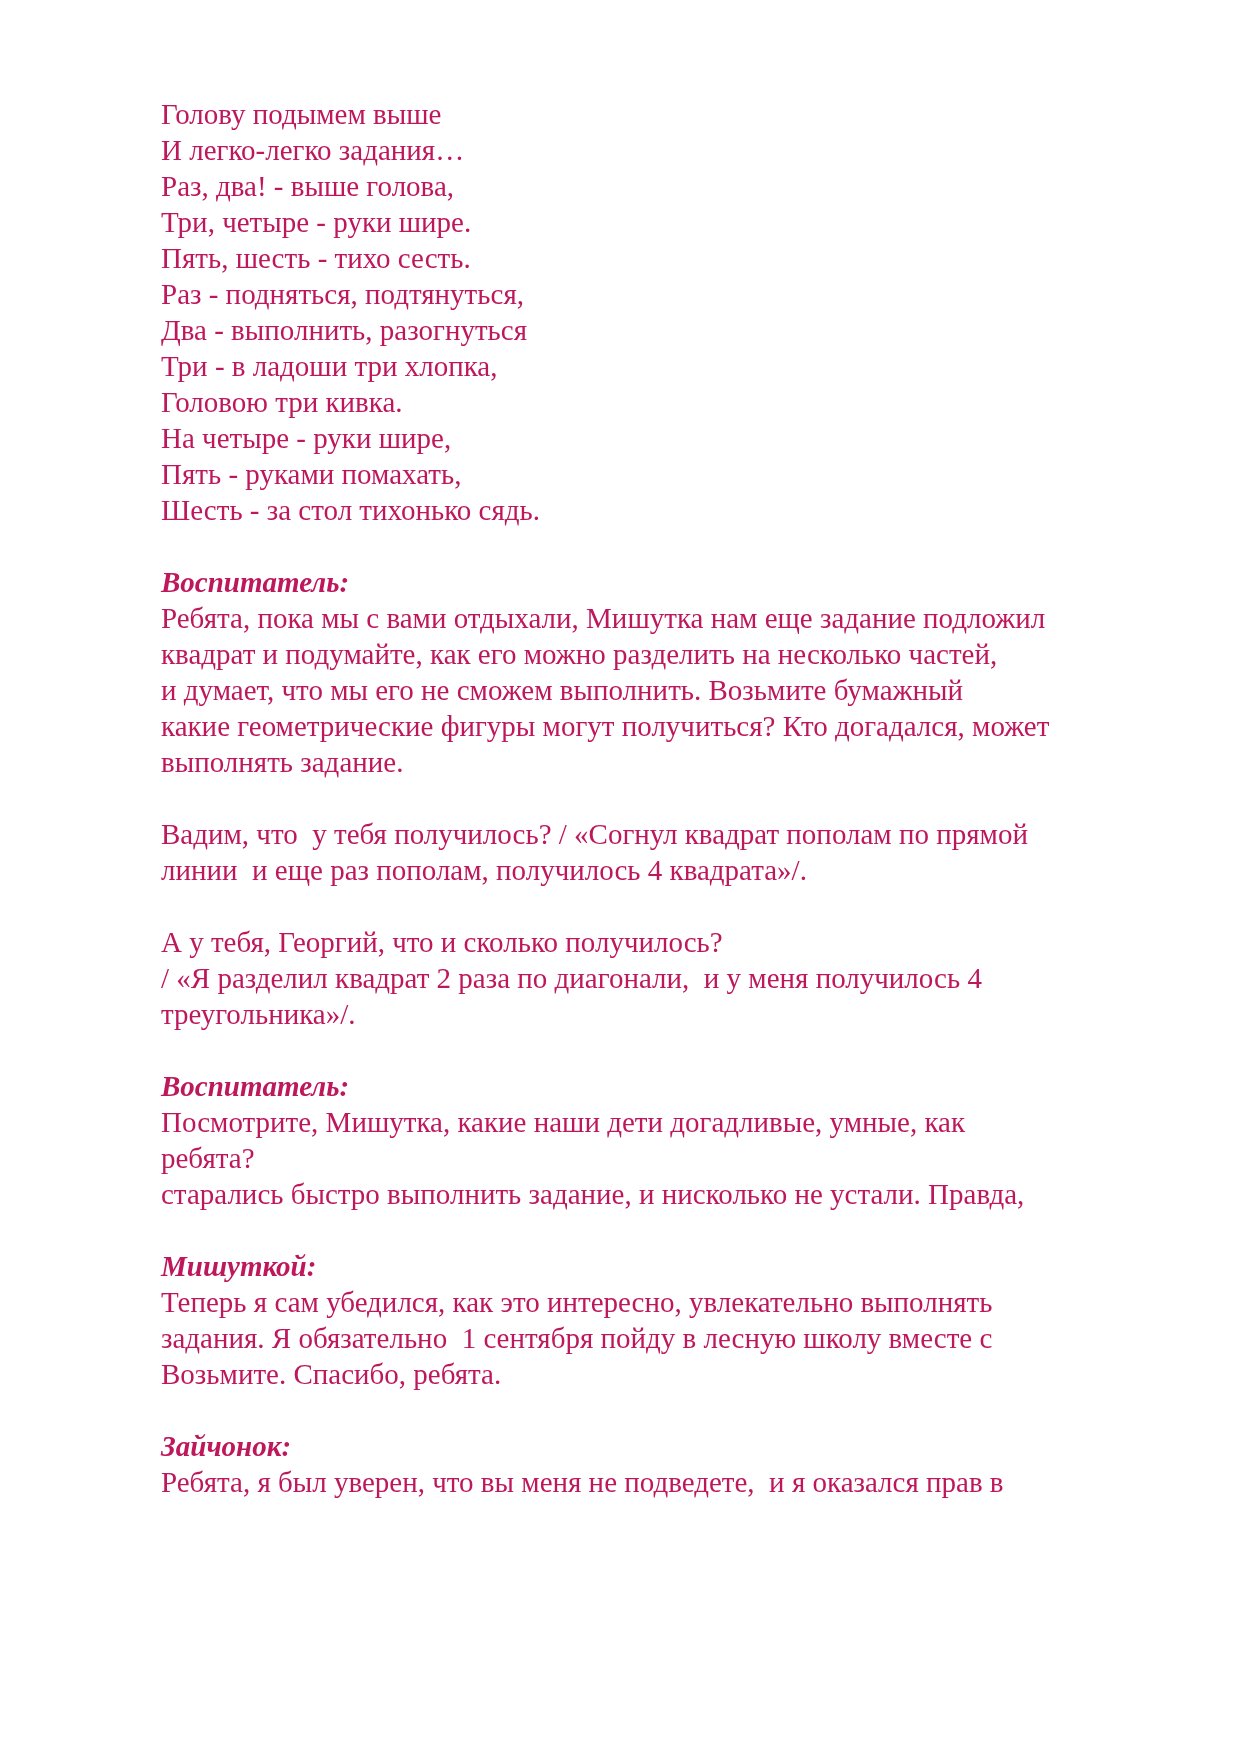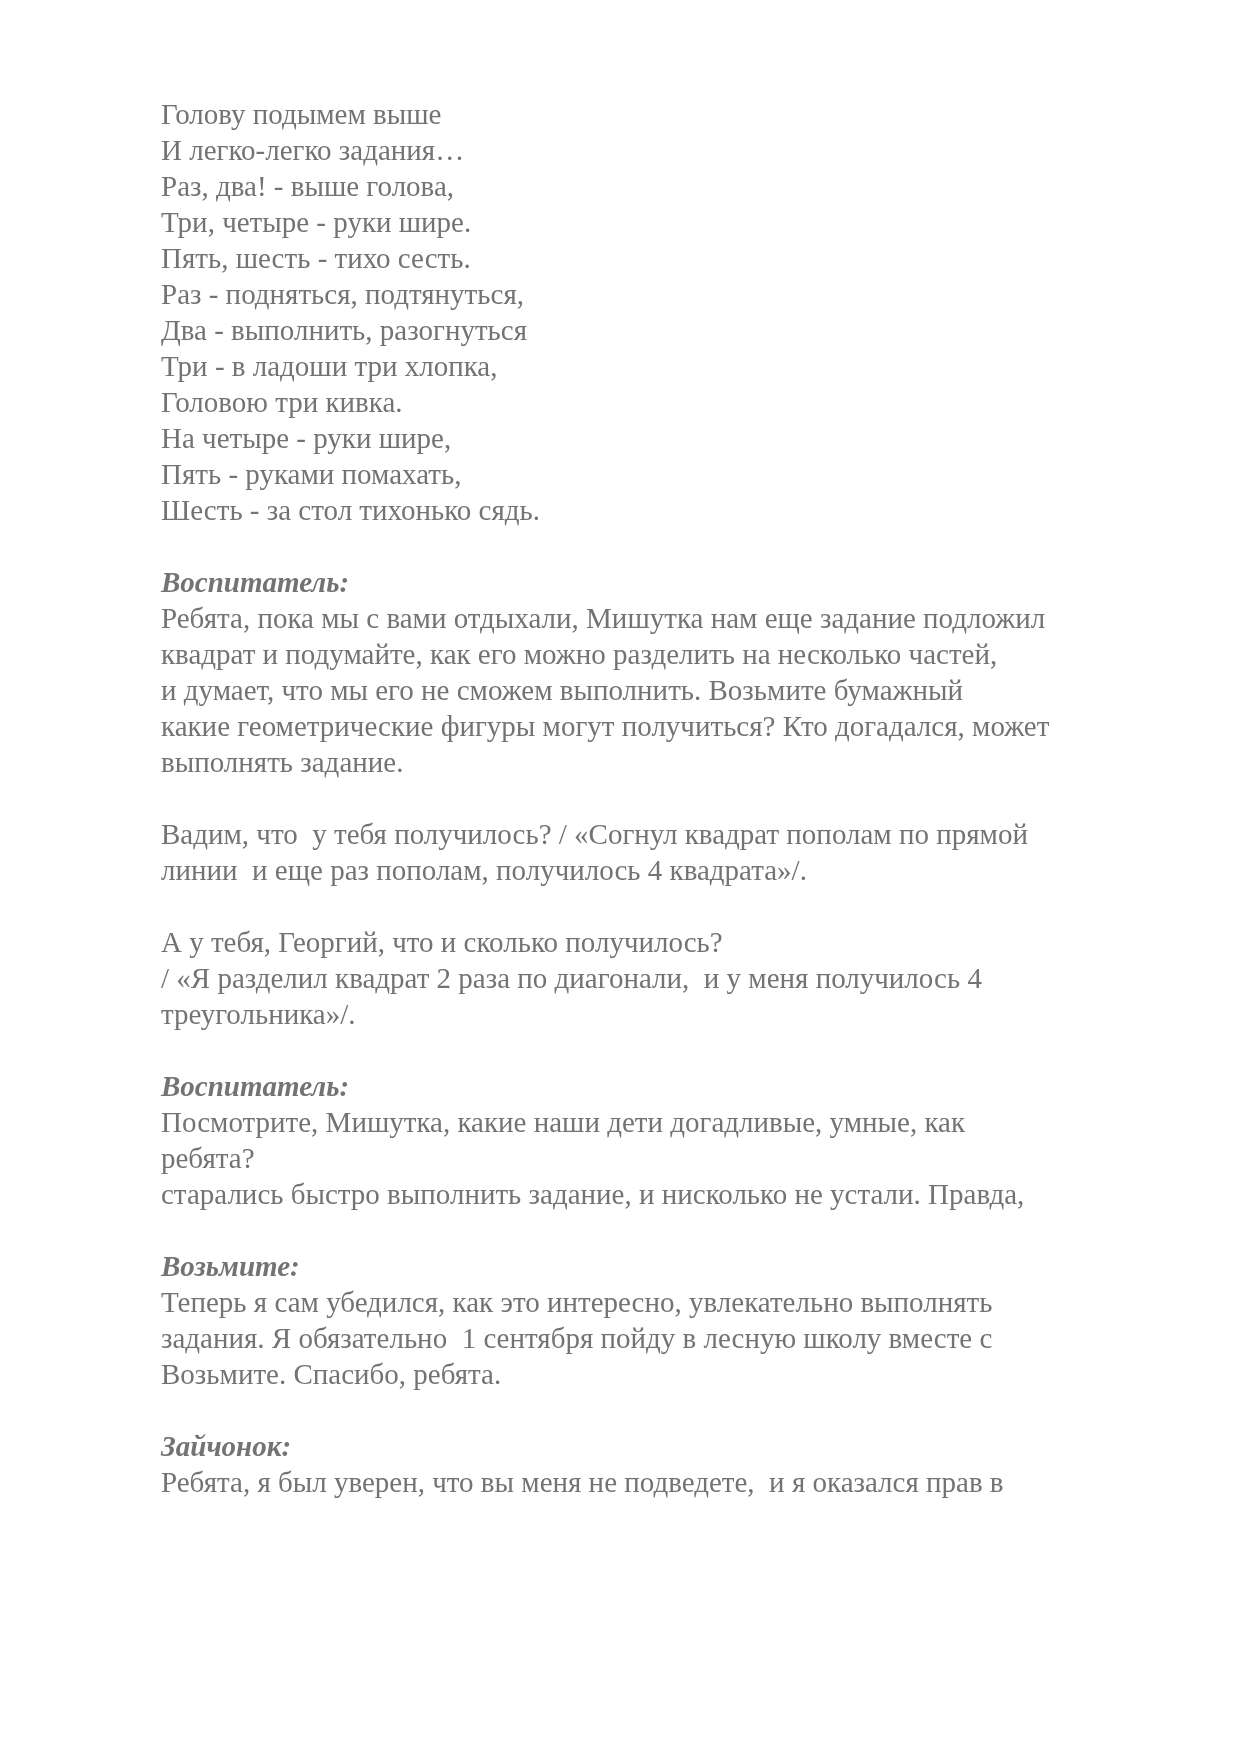--- a/index.html
+++ b/index.html
@@ -28,21 +28,21 @@
   }
   .speaker {
     font-weight: bold;
     white-space: pre;
     font-style: italic;
   }
 </style>
 </head>
 <body>
 
-<div class="page" style="background: rgb(255, 255, 255); color: #737373;">
+<div class="page" style="background: rgb(255, 255, 255); color: #be185d;">
     <div class="block">
       <div class="line">Голову подымем выше</div>
       <div class="line">И легко-легко задания…</div>
       <div class="line">Раз, два! - выше голова,</div>
       <div class="line">Три, четыре - руки шире.</div>
       <div class="line">Пять, шесть - тихо сесть.</div>
       <div class="line">Раз - подняться, подтянуться,</div>
       <div class="line">Два - выполнить, разогнуться</div>
       <div class="line">Три - в ладоши три хлопка,</div>
       <div class="line">Головою три кивка.</div>
@@ -67,21 +67,21 @@
       <div class="line">/ «Я разделил квадрат 2 раза по диагонали,  и у меня получилось 4</div>
       <div class="line">треугольника»/.</div>
     </div>
     <div class="block">
       <div class="speaker">Воспитатель:</div>
       <div class="line">Посмотрите, Мишутка, какие наши дети догадливые, умные, как</div>
       <div class="line">ребята?</div>
       <div class="line">старались быстро выполнить задание, и нисколько не устали. Правда,</div>
     </div>
     <div class="block">
-      <div class="speaker">Возьмите:</div>
+      <div class="speaker">Мишуткой:</div>
       <div class="line">Теперь я сам убедился, как это интересно, увлекательно выполнять</div>
       <div class="line">задания. Я обязательно  1 сентября пойду в лесную школу вместе с</div>
       <div class="line">Возьмите. Спасибо, ребята.</div>
     </div>
     <div class="block">
       <div class="speaker">Зайчонок:</div>
       <div class="line">Ребята, я был уверен, что вы меня не подведете,  и я оказался прав в</div>
     </div>
   </div>
 

